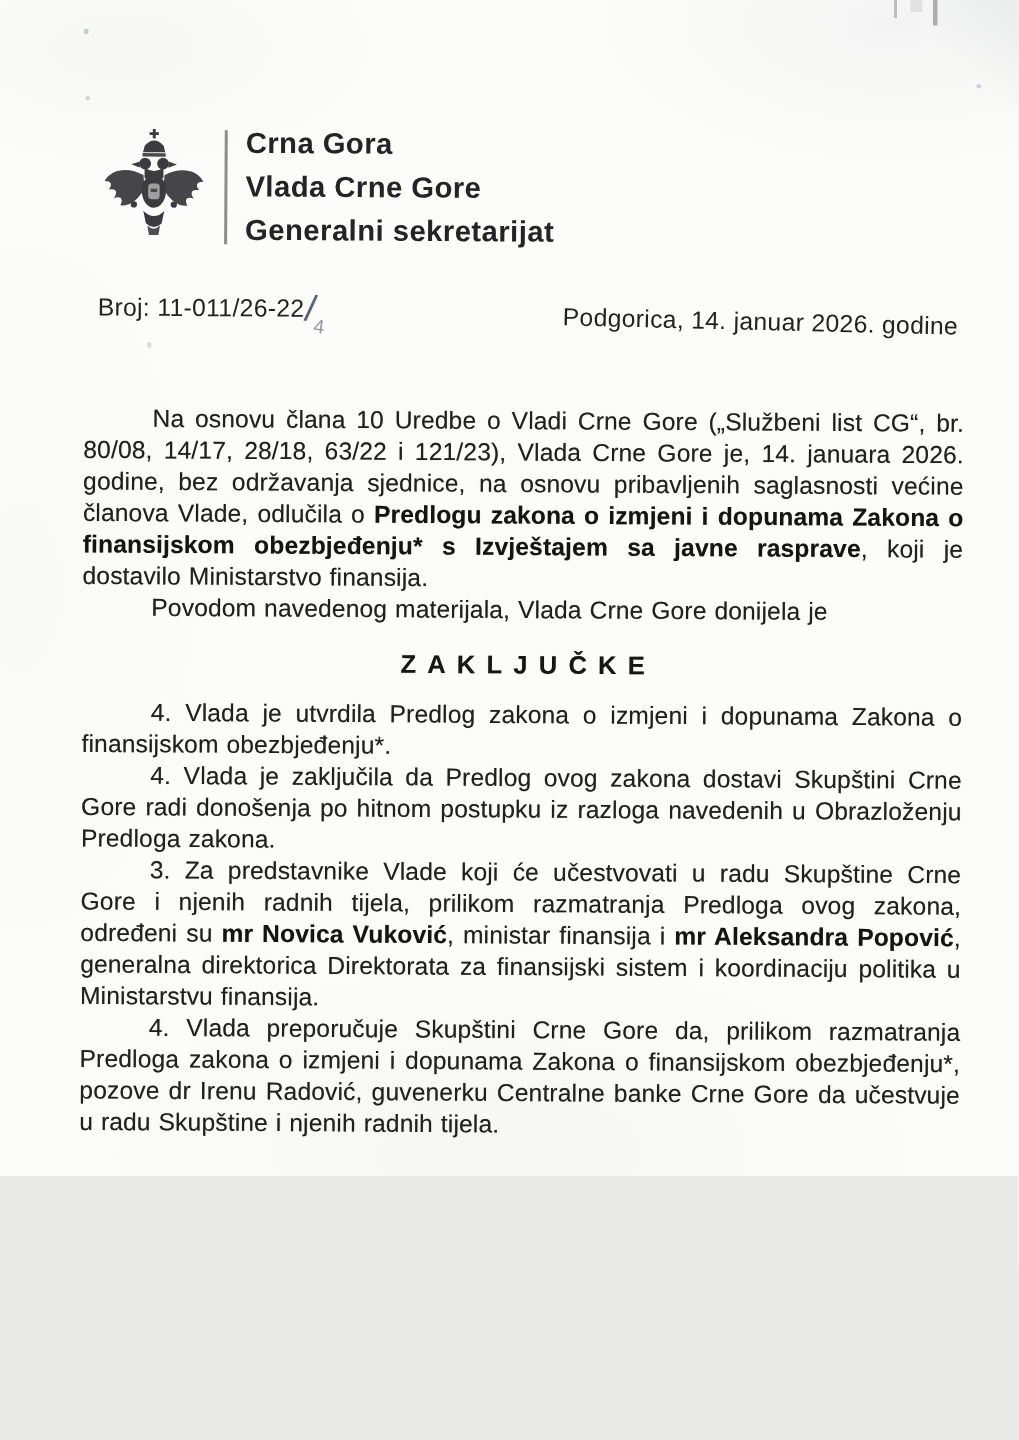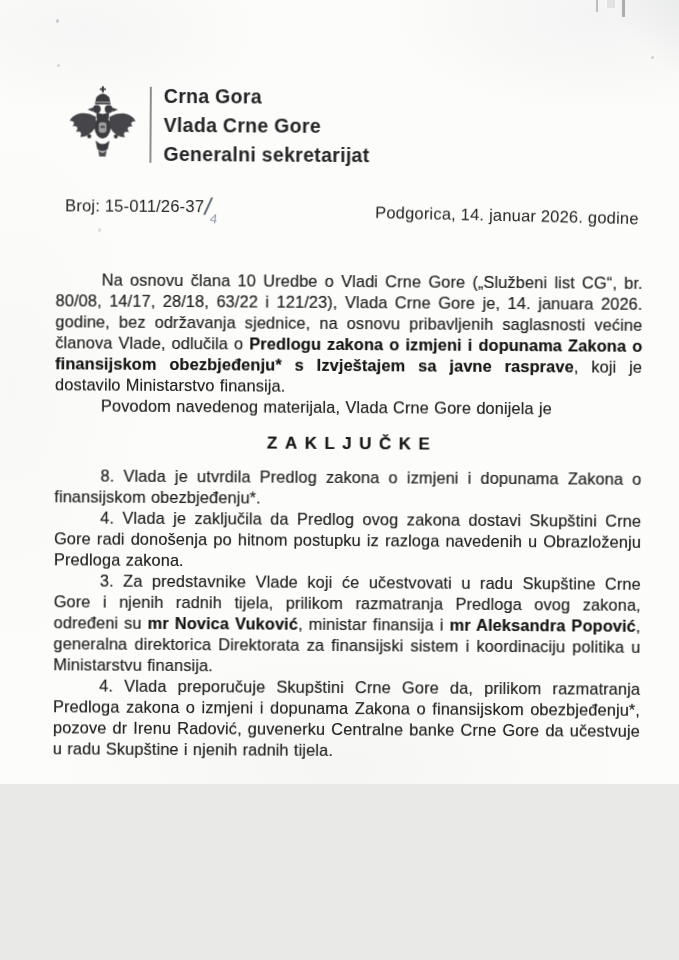--- a/index.html
+++ b/index.html
@@ -113,29 +113,29 @@
           </svg>
       </div>
       <div class="lh-divider"></div>
       <div class="org">
         <div>Crna Gora</div>
         <div>Vlada Crne Gore</div>
         <div>Generalni sekretarijat</div>
       </div>
     </div>
 
-    <div class="broj"><span>Broj: 15-011/26-37</span><span class="hw-slash">/</span><span class="hw-digit">4</span></div>
+    <div class="broj"><span>Broj: 11-011/26-22</span><span class="hw-slash">/</span><span class="hw-digit">4</span></div>
 
     <div class="dateline">Podgorica, 14. januar 2026. godine</div>
 
     <main class="bodytext">
       <p><span>Na osnovu člana 10 Uredbe o Vladi Crne Gore („Službeni list CG“, br. 80/08, 14/17, 28/18, 63/22 i 121/23), Vlada Crne Gore je, 14. januara 2026. godine, bez održavanja sjednice, na osnovu pribavljenih saglasnosti većine članova Vlade, odlučila o </span><span class="b">Predlogu zakona o izmjeni i dopunama Zakona o finansijskom obezbjeđenju* s Izvještajem sa javne rasprave</span><span>, koji je dostavilo Ministarstvo finansija.</span></p>
       <p>Povodom navedenog materijala, Vlada Crne Gore donijela je</p>
       <h2 class="zakljucke">ZAKLJUČKE</h2>
-      <p><span>8. Vlada je utvrdila Predlog zakona o izmjeni i dopunama Zakona o finansijskom obezbjeđenju*.</span></p>
+      <p><span>4. Vlada je utvrdila Predlog zakona o izmjeni i dopunama Zakona o finansijskom obezbjeđenju*.</span></p>
       <p><span>4. Vlada je zaključila da Predlog ovog zakona dostavi Skupštini Crne Gore radi donošenja po hitnom postupku iz razloga navedenih u Obrazloženju Predloga zakona.</span></p>
       <p><span>3. Za predstavnike Vlade koji će učestvovati u radu Skupštine Crne Gore i njenih radnih tijela, prilikom razmatranja Predloga ovog zakona, određeni su </span><span class="b">mr Novica Vuković</span><span>, ministar finansija i </span><span class="b">mr Aleksandra Popović</span><span>, generalna direktorica Direktorata za finansijski sistem i koordinaciju politika u Ministarstvu finansija.</span></p>
       <p><span>4. Vlada preporučuje Skupštini Crne Gore da, prilikom razmatranja Predloga zakona o izmjeni i dopunama Zakona o finansijskom obezbjeđenju*, pozove dr Irenu Radović, guvenerku Centralne banke Crne Gore da učestvuje u radu Skupštine i njenih radnih tijela.</span></p>
     </main>
 
     <div class="sig">
       <div>GENERALNI SEKRETAR</div>
       <div>Mr Dragoljub Nikolić</div>
     </div>
 

